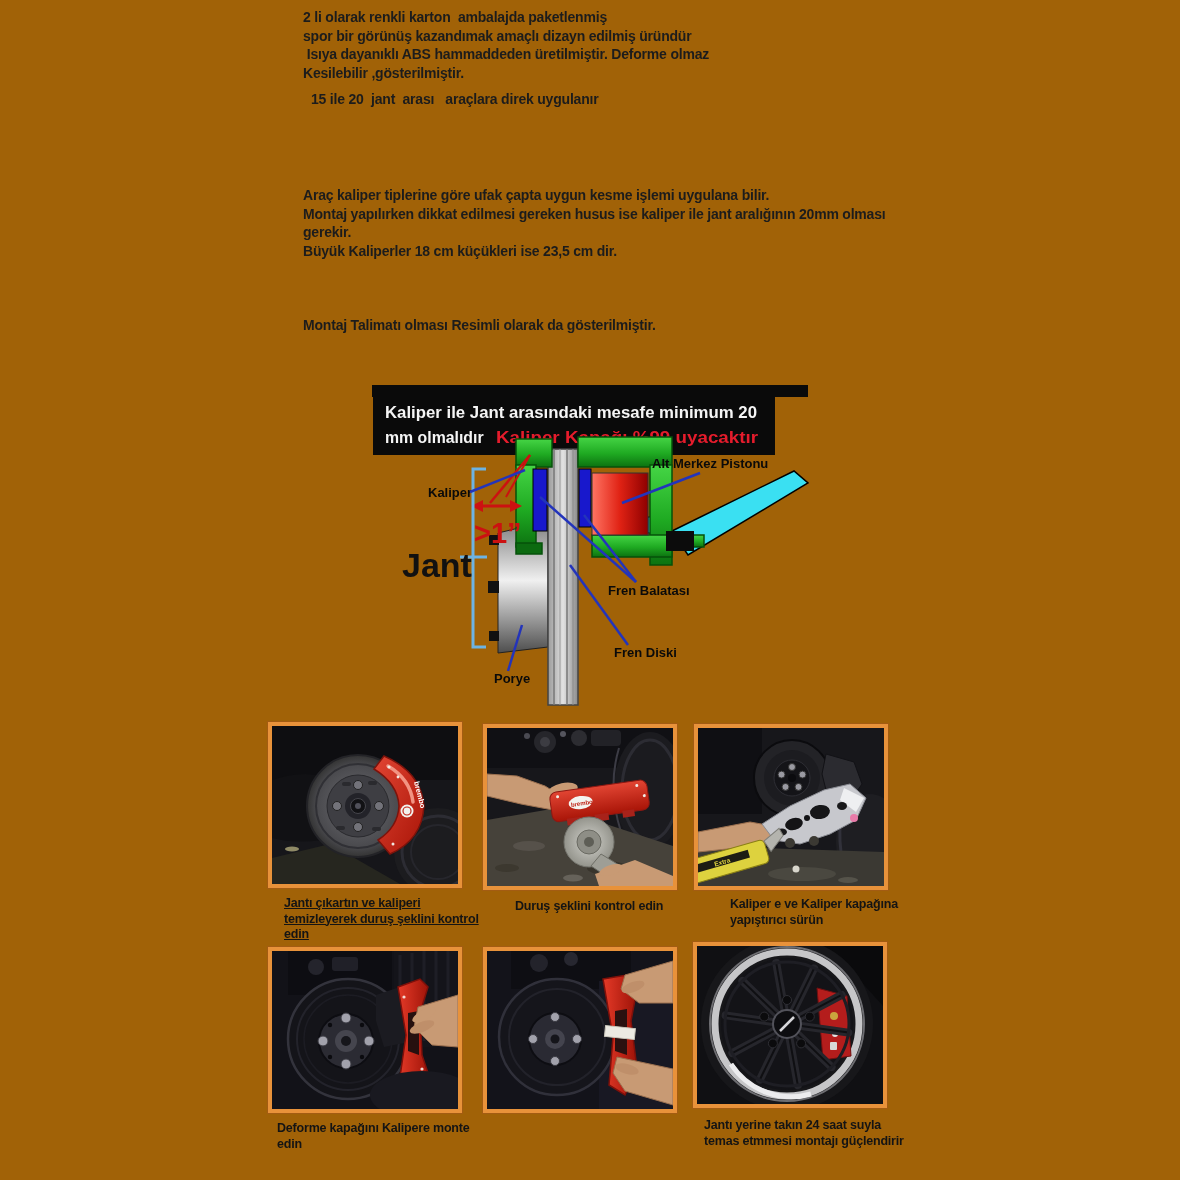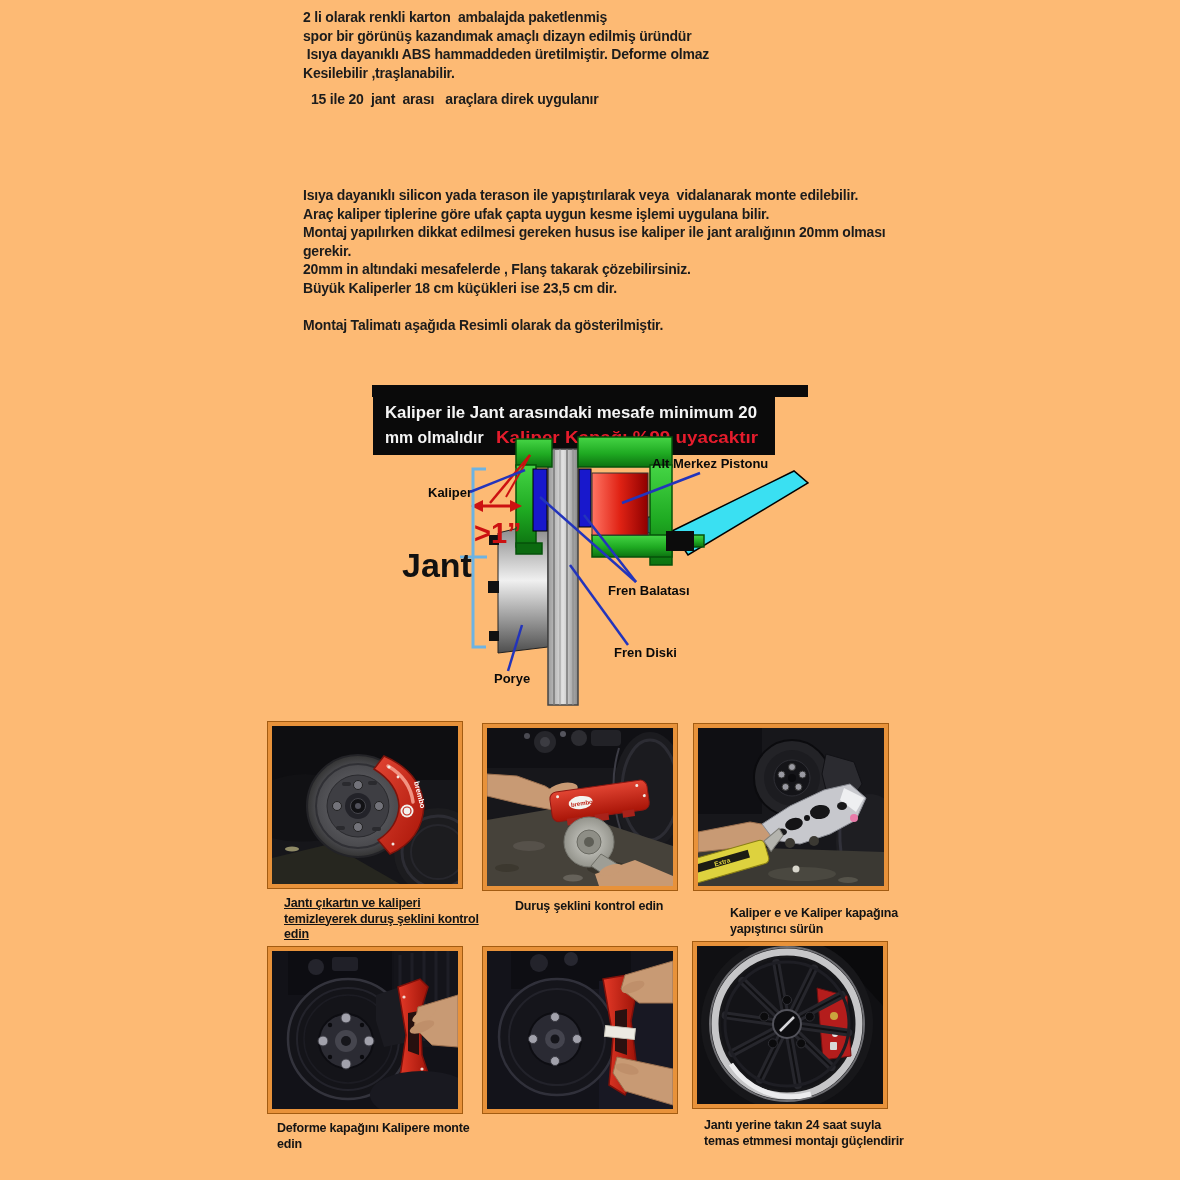--- a/index.html
+++ b/index.html
@@ -1,16 +1,16 @@
 <!DOCTYPE html>
 <html><head>
 <meta charset="utf-8">
 <style>
   html,body{margin:0;padding:0;background:#ffffff;}
-  #page{position:relative;width:1180px;height:1180px;background:#fdba74;overflow:hidden;
+  #page{position:relative;width:1180px;height:1180px;background:#a16207;overflow:hidden;
         font-family:"Liberation Sans",sans-serif;color:#1c1c1c;}
   .tline{white-space:pre;font-weight:bold;font-size:14px;letter-spacing:-0.2px;line-height:18.5px;}
   .textblock{position:absolute;left:303px;}
   #intro{top:8px;}
   #fitline{top:90px;margin-left:8px;}
   #montaj{top:186px;}
   #montaj-footer{top:316px;}
   .photo{position:absolute;width:186px;height:158px;border:4px solid #e8923a;outline:1px solid #a35c12;background:#141417;}
   .photo svg{display:block;width:186px;height:158px;}
   .caption{position:absolute;font-weight:bold;font-size:12.5px;letter-spacing:-0.2px;line-height:15.5px;color:#141414;}
@@ -20,33 +20,31 @@
 </style>
 </head>
 <body>
 
 <div id="page">
 
   <div id="intro" class="textblock">
     <div class="tline">2 li olarak renkli karton  ambalajda paketlenmiş</div>
     <div class="tline">spor bir görünüş kazandımak amaçlı dizayn edilmiş üründür</div>
     <div class="tline"> Isıya dayanıklı ABS hammaddeden üretilmiştir. Deforme olmaz</div>
-    <div class="tline">Kesilebilir ,traşlanabilir.</div>
+    <div class="tline">Kesilebilir ,gösterilmiştir.</div>
   </div>
   <div id="fitline" class="textblock tline">15 ile 20  jant  arası   araçlara direk uygulanır</div>
 
   <div id="montaj" class="textblock">
-    <div class="tline">Isıya dayanıklı silicon yada terason ile yapıştırılarak veya  vidalanarak monte edilebilir.</div>
     <div class="tline">Araç kaliper tiplerine göre ufak çapta uygun kesme işlemi uygulana bilir.</div>
     <div class="tline">Montaj yapılırken dikkat edilmesi gereken husus ise kaliper ile jant aralığının 20mm olması</div>
     <div class="tline">gerekir.</div>
-    <div class="tline">20mm in altındaki mesafelerde , Flanş takarak çözebilirsiniz.</div>
     <div class="tline">Büyük Kaliperler 18 cm küçükleri ise 23,5 cm dir.</div>
   </div>
-  <div id="montaj-footer" class="textblock tline">Montaj Talimatı aşağıda Resimli olarak da gösterilmiştir.</div>
+  <div id="montaj-footer" class="textblock tline">Montaj Talimatı olması Resimli olarak da gösterilmiştir.</div>
 
   <svg id="diagram" viewBox="0 0 440 330">
     <defs>
       <linearGradient id="ggreen" x1="0" y1="0" x2="0" y2="1">
         <stop offset="0" stop-color="#45d545"></stop>
           <stop offset="0.55" stop-color="#1faa22"></stop>
           <stop offset="1" stop-color="#0c7210"></stop>
       </linearGradient>
       <linearGradient id="gpiston" x1="0" y1="0" x2="1" y2="0">
         <stop offset="0" stop-color="#ff7463"></stop>
@@ -310,21 +308,21 @@
           <circle cx="116" cy="113" r="5" fill="#3b3933"></circle>
       </g>
       <g transform="rotate(-16 36 132)">
         <rect x="-10" y="120" width="80" height="24" rx="5" fill="#ddd23e" stroke="#8a7f14"></rect>
         <rect x="-10" y="126" width="62" height="8" fill="#1c1c14"></rect>
         <text x="16" y="133" font-size="6.5" font-weight="bold" fill="#ded43e" font-family="Liberation Sans,sans-serif">Extra</text>
         <polygon points="70,122 88,114 90,122 74,134" fill="#b4b4ae" stroke="#7e7e78"></polygon>
       </g>
     </svg>
   </div>
-  <div class="caption" style="left:730px;top:897px;width:170px;margin-top:9px;">Kaliper e ve Kaliper kapağına yapıştırıcı sürün</div>
+  <div class="caption" style="left:730px;top:897px;width:170px;">Kaliper e ve Kaliper kapağına yapıştırıcı sürün</div>
 
   <div class="photo" style="left:268px;top:947px;">
     <svg viewBox="0 0 186 158">
       <defs>
         <linearGradient id="gcal4" x1="0" y1="0" x2="1" y2="0">
             <stop offset="0" stop-color="#e53a28"></stop>
             <stop offset="1" stop-color="#9c1207"></stop>
           </linearGradient>
       </defs>
       <rect width="186" height="158" fill="#121218"></rect>

